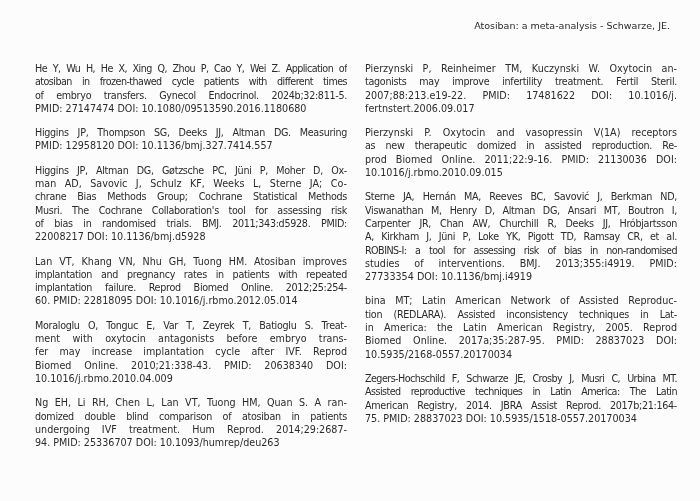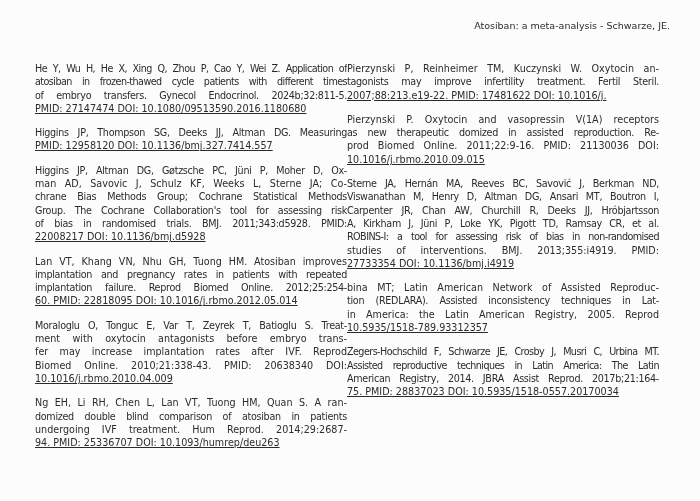--- a/index.html
+++ b/index.html
@@ -21,34 +21,35 @@
     position:absolute;
     top:20px; right:30px;
     font-size:9.5px;
     line-height:12px;
     color:var(--fg);
   }
   .columns {
     position:absolute;
     top:62px; left:35px;
     display:flex;
+    gap:18px;
   }
   .col { width:312px; }
   .ref {
     margin:0 0 11px 0;
     font-size:9.6px;
     line-height:13.3px;
   }
   .ref:last-child { margin-bottom:0; }
   .ref-line {
     text-align:justify;
     text-align-last:justify;
     overflow:hidden;
   }
-  .ref-line:last-child { text-align-last:left;text-decoration:underline; }
+  .ref-line:last-child { text-align-last:left; }
   .ref-line.tight  { letter-spacing:-0.3px; }
   .ref-line.tighter{ letter-spacing:-0.55px; }
 </style>
 </head>
 <body>
 
 <div class="page">
 
   <div class="running-head">Atosiban: a meta-analysis - Schwarze, JE.</div>
 
@@ -62,71 +63,73 @@
           <div class="ref-line">PMID: 27147474 DOI: 10.1080/09513590.2016.1180680</div>
         </div>
       <div class="ref">
           <div class="ref-line tight">Higgins JP, Thompson SG, Deeks JJ, Altman DG. Measuring</div>
           <div class="ref-line">PMID: 12958120 DOI: 10.1136/bmj.327.7414.557</div>
         </div>
       <div class="ref">
           <div class="ref-line tight">Higgins JP, Altman DG, Gøtzsche PC, Jüni P, Moher D, Ox-</div>
           <div class="ref-line">man AD, Savovic J, Schulz KF, Weeks L, Sterne JA; Co-</div>
           <div class="ref-line tight">chrane Bias Methods Group; Cochrane Statistical Methods</div>
-          <div class="ref-line tight">Group. The Cochrane Collaboration's tool for assessing risk</div>
+          <div class="ref-line tight">Musri. The Cochrane Collaboration's tool for assessing risk</div>
           <div class="ref-line tight">of bias in randomised trials. BMJ. 2011;343:d5928. PMID:</div>
           <div class="ref-line">22008217 DOI: 10.1136/bmj.d5928</div>
         </div>
       <div class="ref">
           <div class="ref-line">Lan VT, Khang VN, Nhu GH, Tuong HM. Atosiban improves</div>
           <div class="ref-line tight">implantation and pregnancy rates in patients with repeated</div>
           <div class="ref-line tight">implantation failure. Reprod Biomed Online. 2012;25:254-</div>
           <div class="ref-line">60. PMID: 22818095 DOI: 10.1016/j.rbmo.2012.05.014</div>
         </div>
       <div class="ref">
           <div class="ref-line tight">Moraloglu O, Tonguc E, Var T, Zeyrek T, Batioglu S. Treat-</div>
           <div class="ref-line">ment with oxytocin antagonists before embryo trans-</div>
-          <div class="ref-line">fer may increase implantation rates after IVF. Reprod</div>
+          <div class="ref-line">fer may increase implantation cycle after IVF. Reprod</div>
           <div class="ref-line">Biomed Online. 2010;21:338-43. PMID: 20638340 DOI:</div>
           <div class="ref-line">10.1016/j.rbmo.2010.04.009</div>
         </div>
       <div class="ref">
           <div class="ref-line">Ng EH, Li RH, Chen L, Lan VT, Tuong HM, Quan S. A ran-</div>
           <div class="ref-line tight">domized double blind comparison of atosiban in patients</div>
           <div class="ref-line">undergoing IVF treatment. Hum Reprod. 2014;29:2687-</div>
           <div class="ref-line">94. PMID: 25336707 DOI: 10.1093/humrep/deu263</div>
         </div>
     </div>
 
     <div class="col">
       <div class="ref">
           <div class="ref-line">Pierzynski P, Reinheimer TM, Kuczynski W. Oxytocin an-</div>
           <div class="ref-line tight">tagonists may improve infertility treatment. Fertil Steril.</div>
           <div class="ref-line">2007;88:213.e19-22. PMID: 17481622 DOI: 10.1016/j.</div>
+          <div class="ref-line">fertnstert.2006.09.017</div>
         </div>
       <div class="ref">
           <div class="ref-line">Pierzynski P. Oxytocin and vasopressin V(1A) receptors</div>
           <div class="ref-line tight">as new therapeutic domized in assisted reproduction. Re-</div>
           <div class="ref-line">prod Biomed Online. 2011;22:9-16. PMID: 21130036 DOI:</div>
           <div class="ref-line">10.1016/j.rbmo.2010.09.015</div>
         </div>
       <div class="ref">
           <div class="ref-line tight">Sterne JA, Hernán MA, Reeves BC, Savović J, Berkman ND,</div>
           <div class="ref-line tight">Viswanathan M, Henry D, Altman DG, Ansari MT, Boutron I,</div>
           <div class="ref-line tight">Carpenter JR, Chan AW, Churchill R, Deeks JJ, Hróbjartsson</div>
           <div class="ref-line tight">A, Kirkham J, Jüni P, Loke YK, Pigott TD, Ramsay CR, et al.</div>
           <div class="ref-line tighter">ROBINS-I: a tool for assessing risk of bias in non-randomised</div>
           <div class="ref-line">studies of interventions. BMJ. 2013;355:i4919. PMID:</div>
           <div class="ref-line">27733354 DOI: 10.1136/bmj.i4919</div>
         </div>
       <div class="ref">
           <div class="ref-line">bina MT; Latin American Network of Assisted Reproduc-</div>
           <div class="ref-line tight">tion (REDLARA). Assisted inconsistency techniques in Lat-</div>
           <div class="ref-line">in America: the Latin American Registry, 2005. Reprod</div>
-          <div class="ref-line">10.5935/1518-789.93312357</div>
+          <div class="ref-line">Biomed Online. 2017a;35:287-95. PMID: 28837023 DOI:</div>
+          <div class="ref-line">10.5935/2168-0557.20170034</div>
         </div>
       <div class="ref">
           <div class="ref-line tighter">Zegers-Hochschild F, Schwarze JE, Crosby J, Musri C, Urbina MT.</div>
           <div class="ref-line tighter">Assisted reproductive techniques in Latin America: The Latin</div>
           <div class="ref-line tight">American Registry, 2014. JBRA Assist Reprod. 2017b;21:164-</div>
           <div class="ref-line">75. PMID: 28837023 DOI: 10.5935/1518-0557.20170034</div>
         </div>
     </div>
 
   </div>

